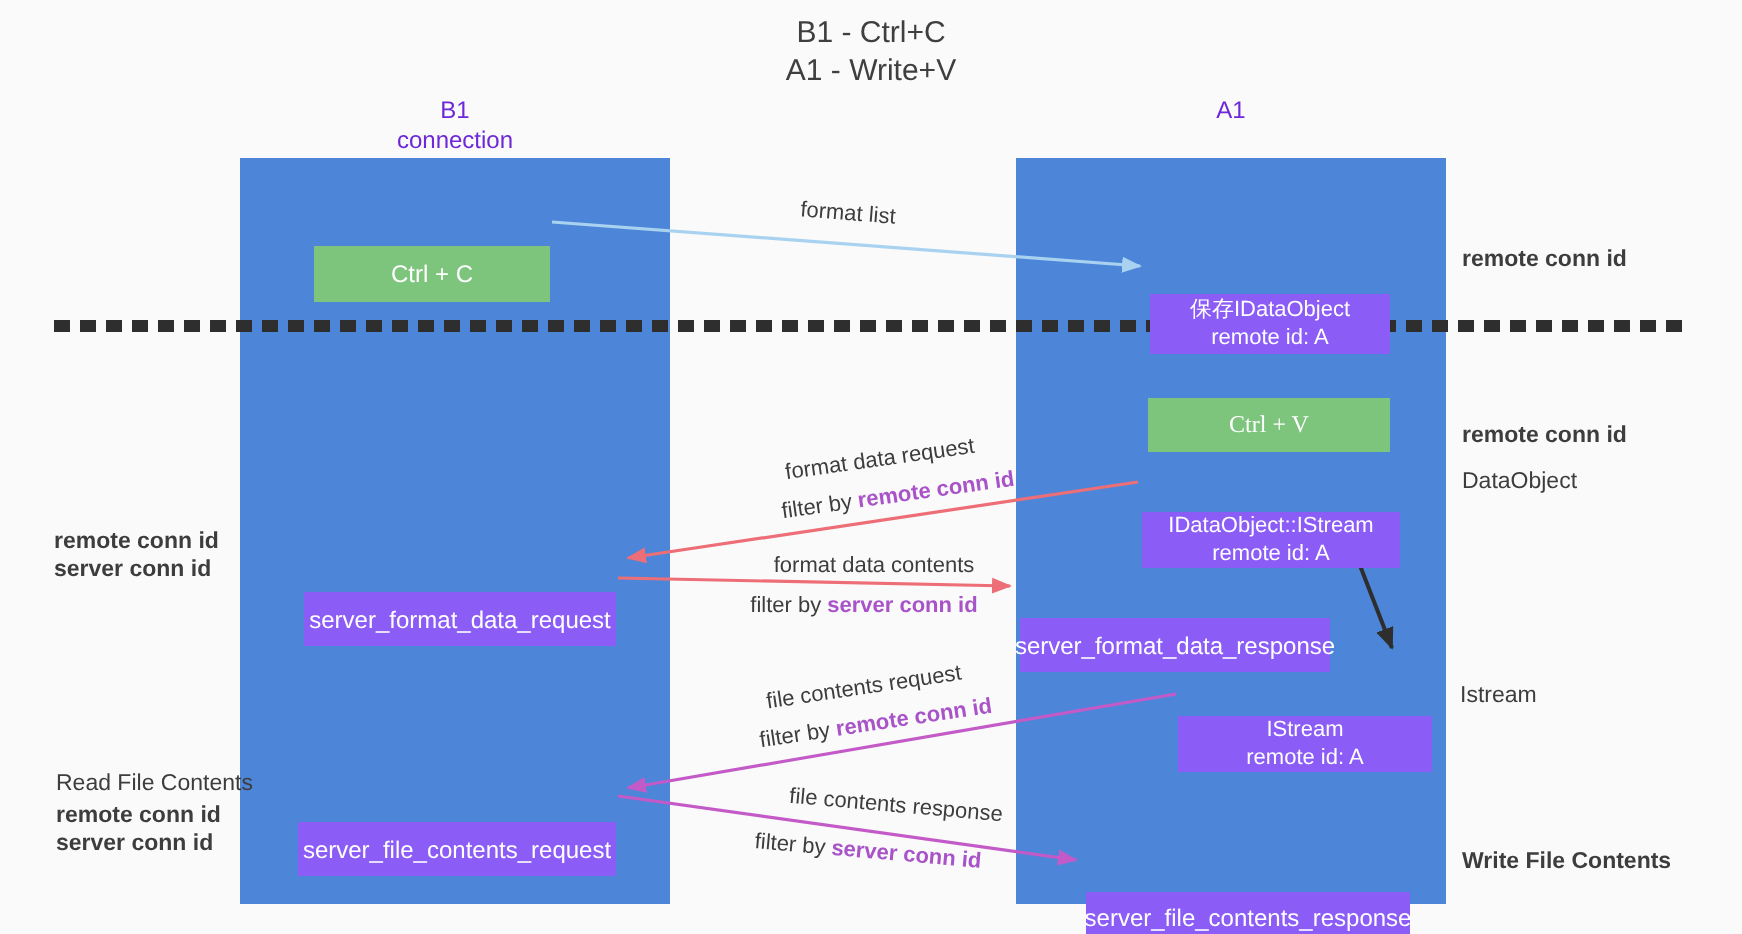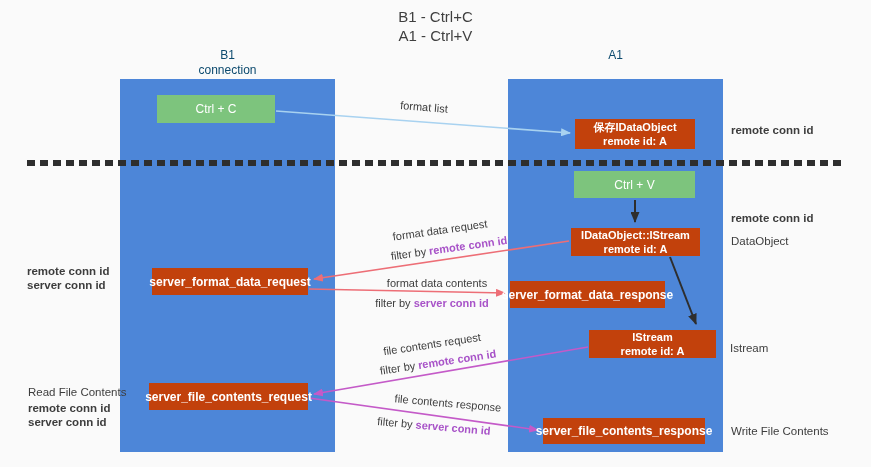--- a/index.html
+++ b/index.html
@@ -17,33 +17,33 @@
   .title{
     left:0;top:7px;width:871px;
     text-align:center;
     font-size:15px;line-height:19px;
     color:#3f3f3f;
   }
   .lifeline-header{
     top:48px;width:215px;
     text-align:center;
     font-size:12px;line-height:15px;
-    color:#0c4a6e;
+    color:#6d28d9;
   }
   .lifeline{
     top:79px;width:215px;height:373px;
     background:#4d86d8;
   }
   .node{
     display:flex;align-items:center;justify-content:center;
     flex-direction:column;
-    color:#fff;text-align:left;
+    color:#fff;text-align:left;margin-top:28px;
   }
   .node.green{background:#7dc47d;font-size:12px;}
-  .node.orange{background:#c2410c;font-weight:bold;}
+  .node.orange{background:#8b5cf6;}
   .node .l1,.node .l2{font-size:11px;line-height:14px;}
   .node.single{font-size:12px;}
   .divider{
     left:27px;top:160px;width:818px;height:6px;
     background:repeating-linear-gradient(90deg,#2e2e2e 0 8px,transparent 8px 13px);
   }
   .alabel{
     font-size:11px;color:#3d3d3d;white-space:nowrap;
   }
   .alabel .px{margin-right:3px;}
@@ -55,21 +55,21 @@
   .side-group{display:flex;flex-direction:column;gap:0;}
   svg.arrows{left:0;top:0;pointer-events:none;}
 </style>
 </head>
 <body>
 
 <div class="canvas">
 
   <div class="abs title">
     <div>B1 - Ctrl+C</div>
-    <div>A1 - Ctrl+V</div>
+    <div>A1 - Write+V</div>
   </div>
 
   <div class="abs lifeline-header" style="left:120px;">
     <div>B1</div>
     <div>connection</div>
   </div>
   <div class="abs lifeline-header" style="left:508px;">
     <div>A1</div>
   </div>
 
@@ -104,21 +104,21 @@
 
   <div class="abs node green single" style="left:157px;top:95px;width:118px;height:28px;">
     <span>Ctrl + C</span>
   </div>
 
   <div class="abs node orange" style="left:575px;top:119px;width:120px;height:30px;">
     <span class="l1">保存IDataObject</span>
     <span class="l2">remote id: A</span>
   </div>
 
-  <div class="abs node green single" style="left:574px;top:171px;width:121px;height:27px;">
+  <div class="abs node green single" style="left:574px;top:171px;width:121px;height:27px;font-family:Liberation Serif, serif;">
     <span>Ctrl + V</span>
   </div>
 
   <div class="abs node orange" style="left:571px;top:228px;width:129px;height:28px;">
     <span class="l1">IDataObject::IStream</span>
     <span class="l2">remote id: A</span>
   </div>
 
   <div class="abs node orange single" style="left:510px;top:281px;width:155px;height:27px;font-size:12px;">
     <span>server_format_data_response</span>
@@ -160,21 +160,21 @@
 
   <div class="abs alabel" style="left:448px;top:403px;transform:translate(-50%,-50%) rotate(5deg);">file contents response</div>
   <div class="abs alabel" style="left:434px;top:426px;transform:translate(-50%,-50%) rotate(5deg);">
     <span class="px">filter by</span><span class="purple">server conn id</span>
   </div>
 
   <div class="abs side-label purple" style="left:731px;top:123px;">remote conn id</div>
   <div class="abs side-label purple" style="left:731px;top:211px;">remote conn id</div>
   <div class="abs side-label" style="left:731px;top:234px;text-align:center;">DataObject</div>
   <div class="abs side-label" style="left:730px;top:341px;">Istream</div>
-  <div class="abs side-label" style="left:731px;top:424px;">Write File Contents</div>
+  <div class="abs side-label" style="left:731px;top:424px;font-weight:bold;">Write File Contents</div>
 
   <div class="abs side-group" style="left:27px;top:264px;">
     <span class="side-label purple">remote conn id</span>
     <span class="side-label greenx">server conn id</span>
   </div>
   <div class="abs side-label" style="left:28px;top:385px;">Read File Contents</div>
   <div class="abs side-group" style="left:28px;top:401px;">
     <span class="side-label purple">remote conn id</span>
     <span class="side-label greenx">server conn id</span>
   </div>

